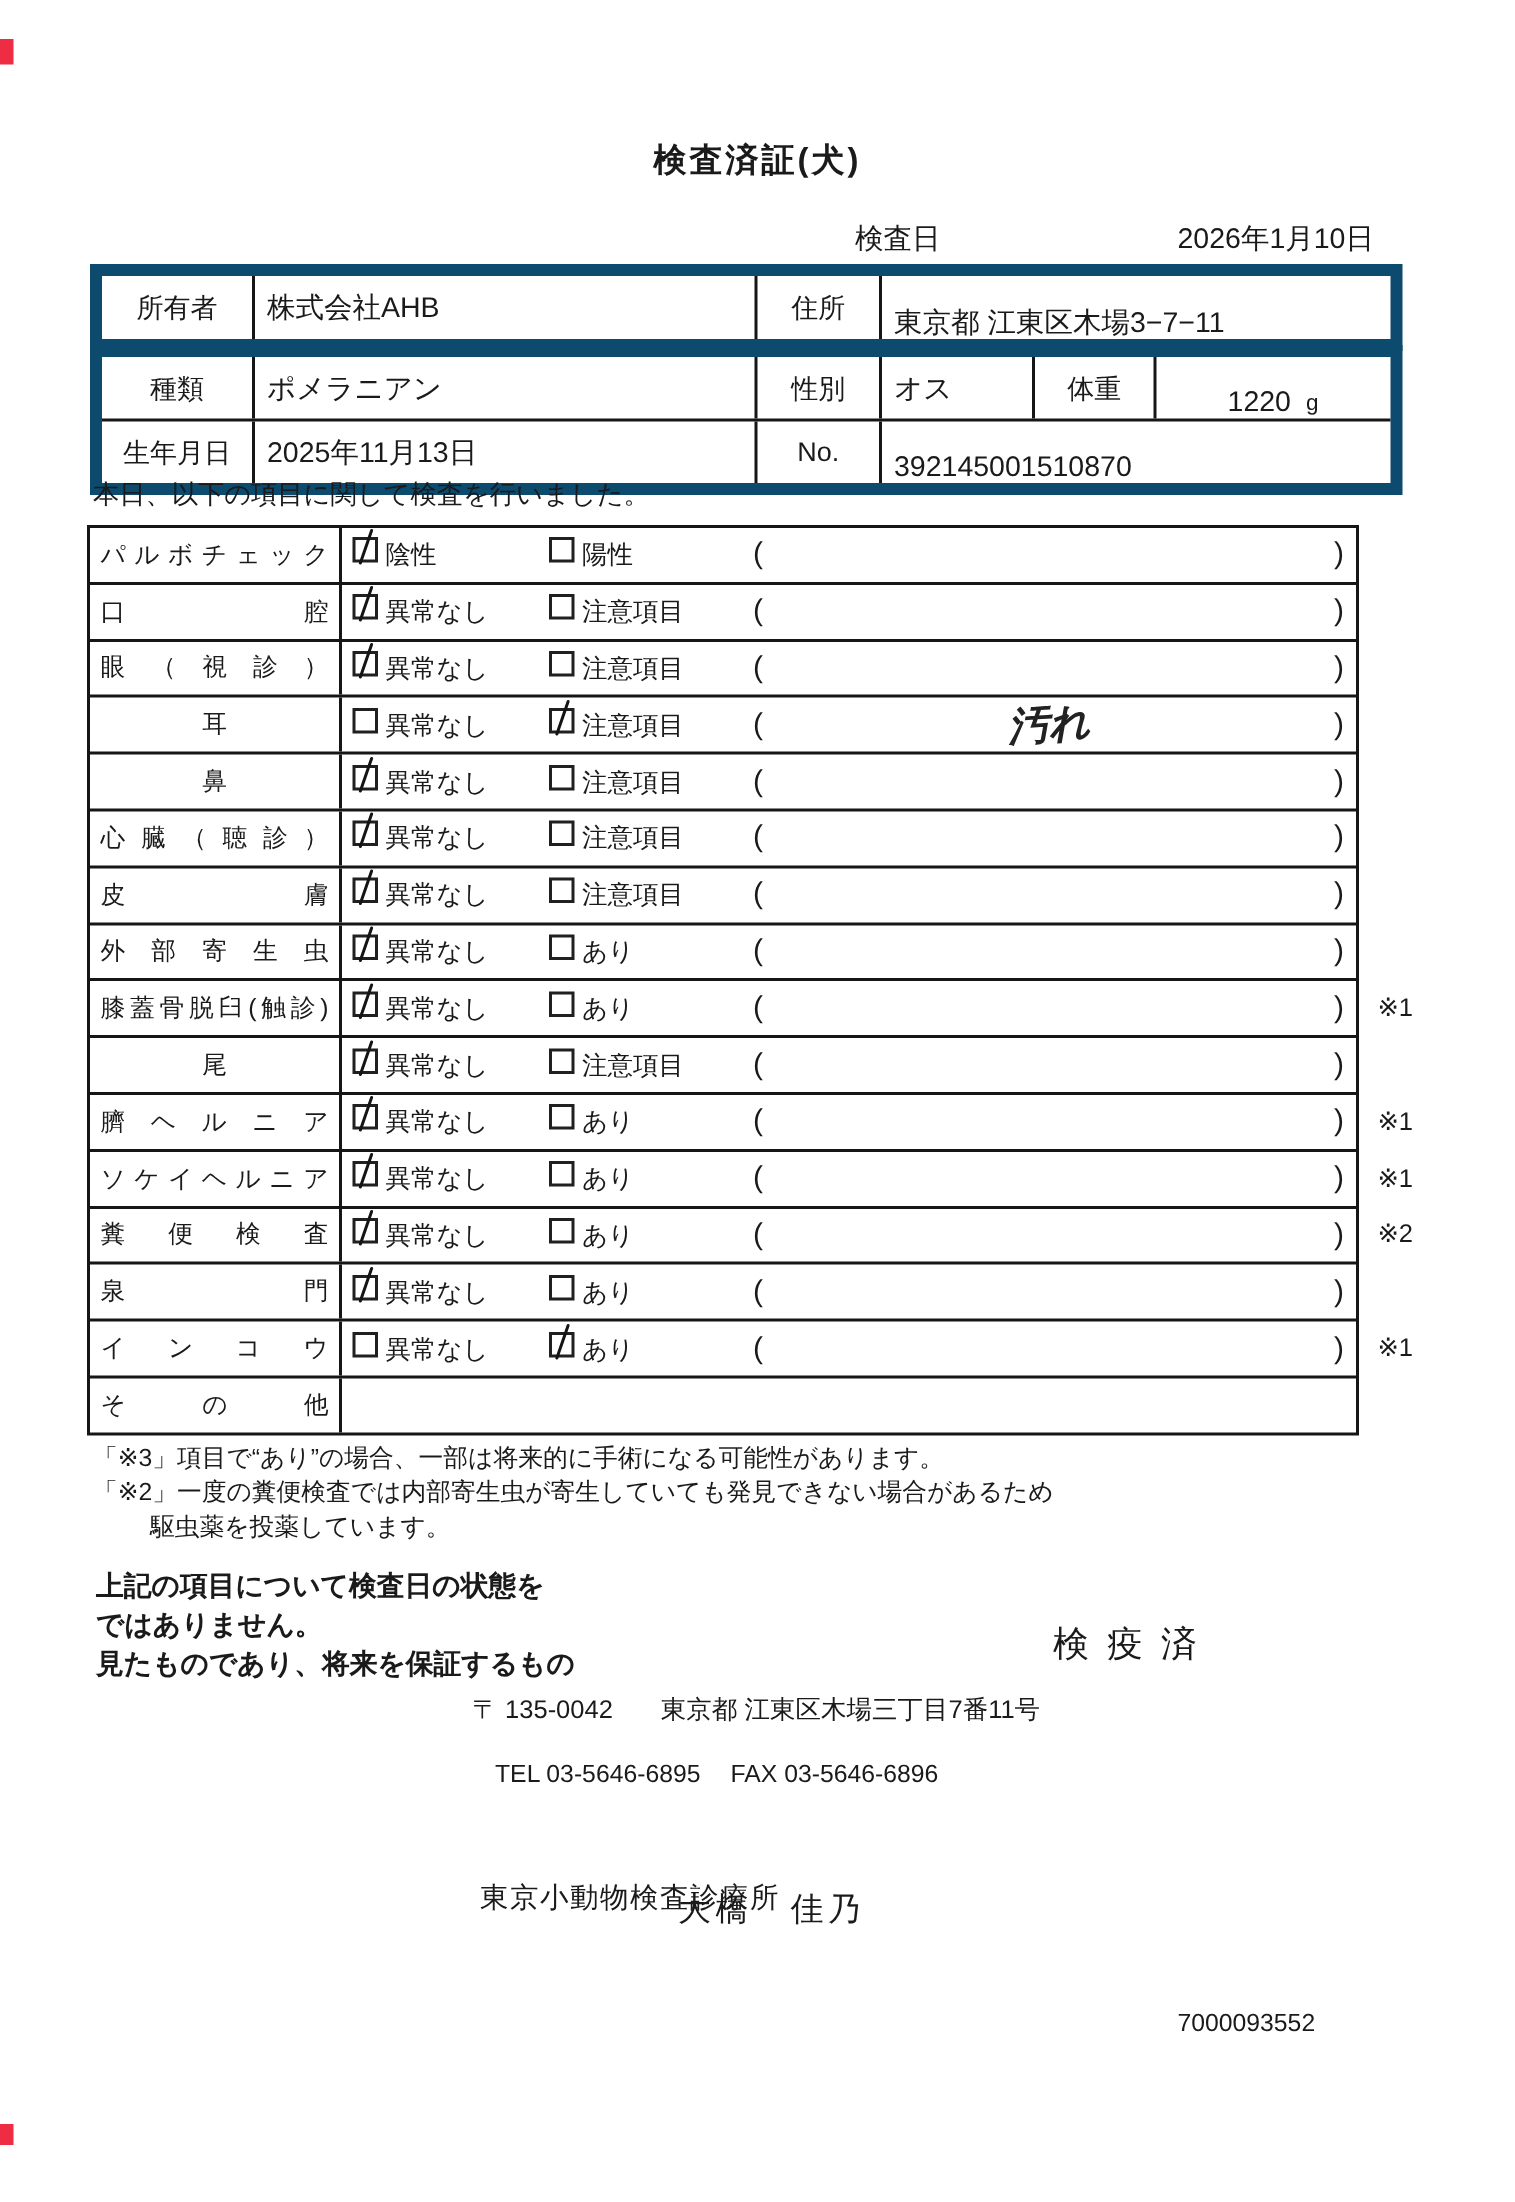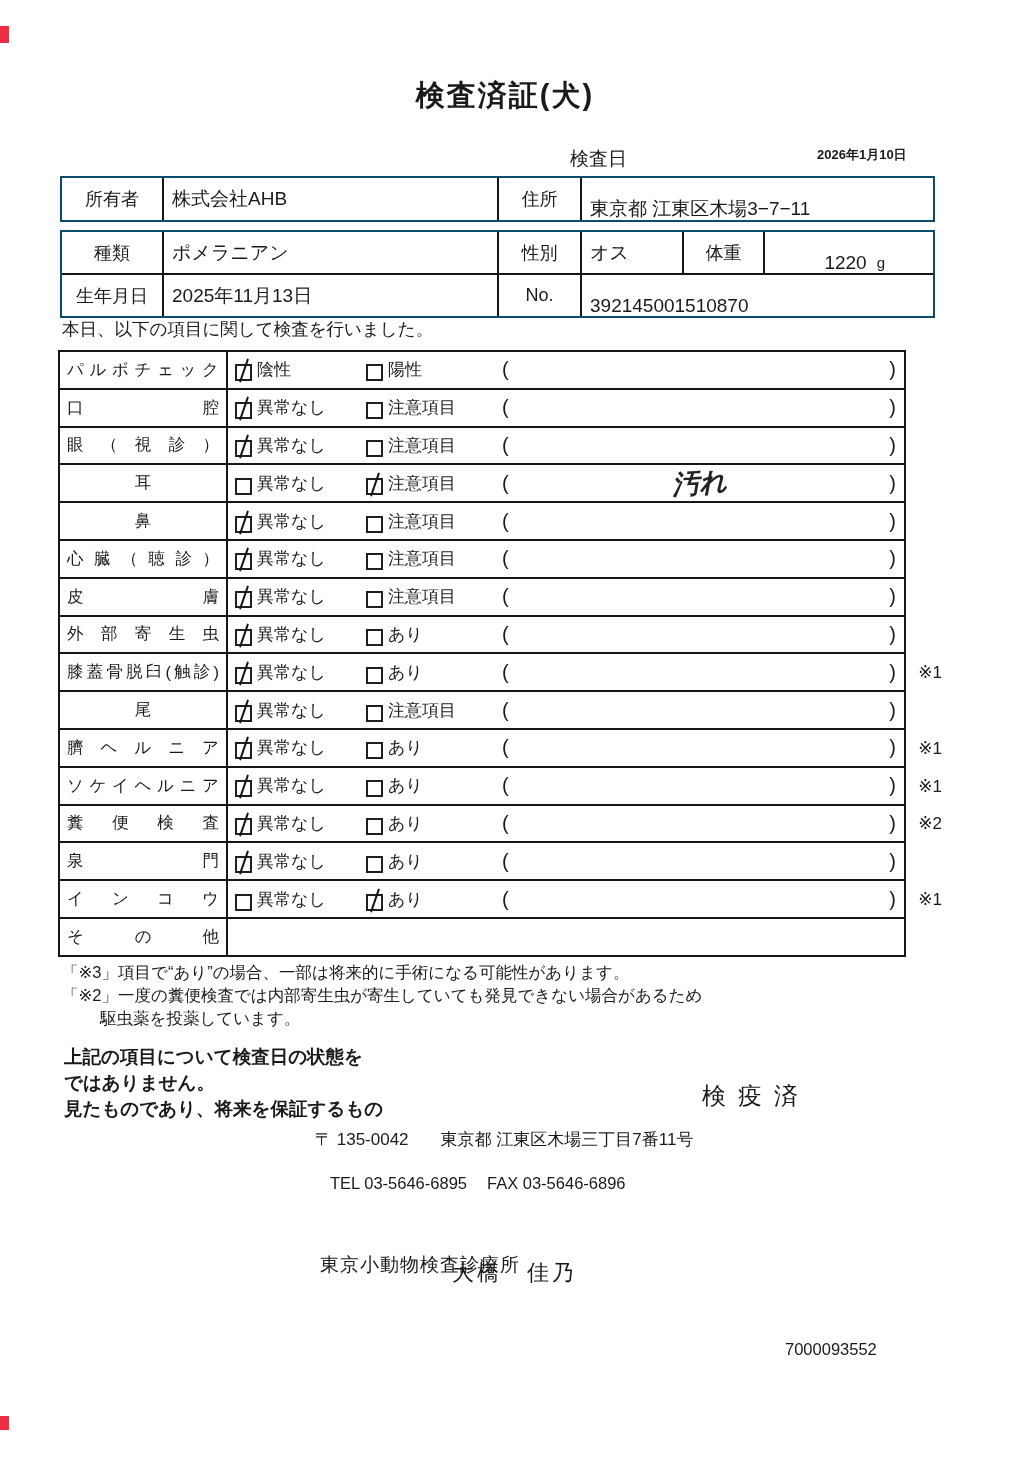--- a/index.html
+++ b/index.html
@@ -10,27 +10,27 @@
     background:#ffffff;
     font-family:"Liberation Sans","DejaVu Sans",sans-serif;
     color:#1a1a1a;
     overflow:hidden;
   }
   .red-mark{position:absolute;left:0;width:9px;background:#ee2d44;}
   .red-mark.m1{top:26px;height:17px;}
   .red-mark.m2{top:1416px;height:14px;}
 
   .title{
-    position:absolute;top:76px;left:0;width:100%;
-    text-align:center;font-size:29px;font-weight:bold;letter-spacing:2px;
+    position:absolute;top:92px;left:0;width:100%;
+    text-align:center;font-size:22px;font-weight:bold;letter-spacing:2px;
   }
   .insp-date-label{position:absolute;top:146px;left:570px;font-size:19px;}
-  .insp-date-value{position:absolute;top:146px;left:817px;font-size:13px;font-weight:bold;}
-
-  .tbl{position:absolute;left:60px;width:875px;border:2px solid #0c4a6e;box-sizing:border-box;}
+  .insp-date-value{position:absolute;top:146px;left:785px;font-size:19px;}
+
+  .tbl{position:absolute;left:60px;width:875px;border:8px solid #0c4a6e;box-sizing:border-box;}
   .tbl .trow{display:flex;align-items:stretch;}
   .tbl .trow + .trow{border-top:2px solid #161616;}
   .cell{
     display:flex;align-items:center;box-sizing:border-box;
     border-right:2px solid #161616;font-size:19px;
     padding:0 8px;overflow:hidden;white-space:nowrap;
   }
   .cell.last{border-right:none;margin-top:20px;}
   .cell.lab{justify-content:center;font-size:18px;padding:0 4px;}
   .owner-tbl{top:176px;}
@@ -59,21 +59,21 @@
   .insp-row:last-child{border-bottom:none;height:35.8px;}
   .insp-label{
     width:168px;flex:none;box-sizing:border-box;
     border-right:2px solid #161616;
     display:flex;align-items:center;
     padding:0 7px;font-size:16.5px;white-space:nowrap;
   }
   .insp-label.justify{justify-content:space-between;}
   .insp-label.center{justify-content:center;}
   .insp-content{flex:1;display:flex;align-items:center;padding-left:7px;font-size:17px;}
-  .opt{display:flex;align-items:flex-end;width:131px;flex:none;}
+  .opt{display:flex;align-items:flex-start;width:131px;flex:none;}
   .opt.opt-2{width:136px;}
   .checkbox{
     position:relative;width:13px;height:13px;flex:none;
     border:2px solid #202020;margin-right:5px;box-sizing:content-box;
   }
   .tick{
     position:absolute;left:6px;top:-8px;width:2px;height:25px;
     background:#141414;transform:rotate(19deg);border-radius:1px;
   }
   .paren{flex:1;display:flex;align-items:center;padding-right:8px;font-size:20px;}

